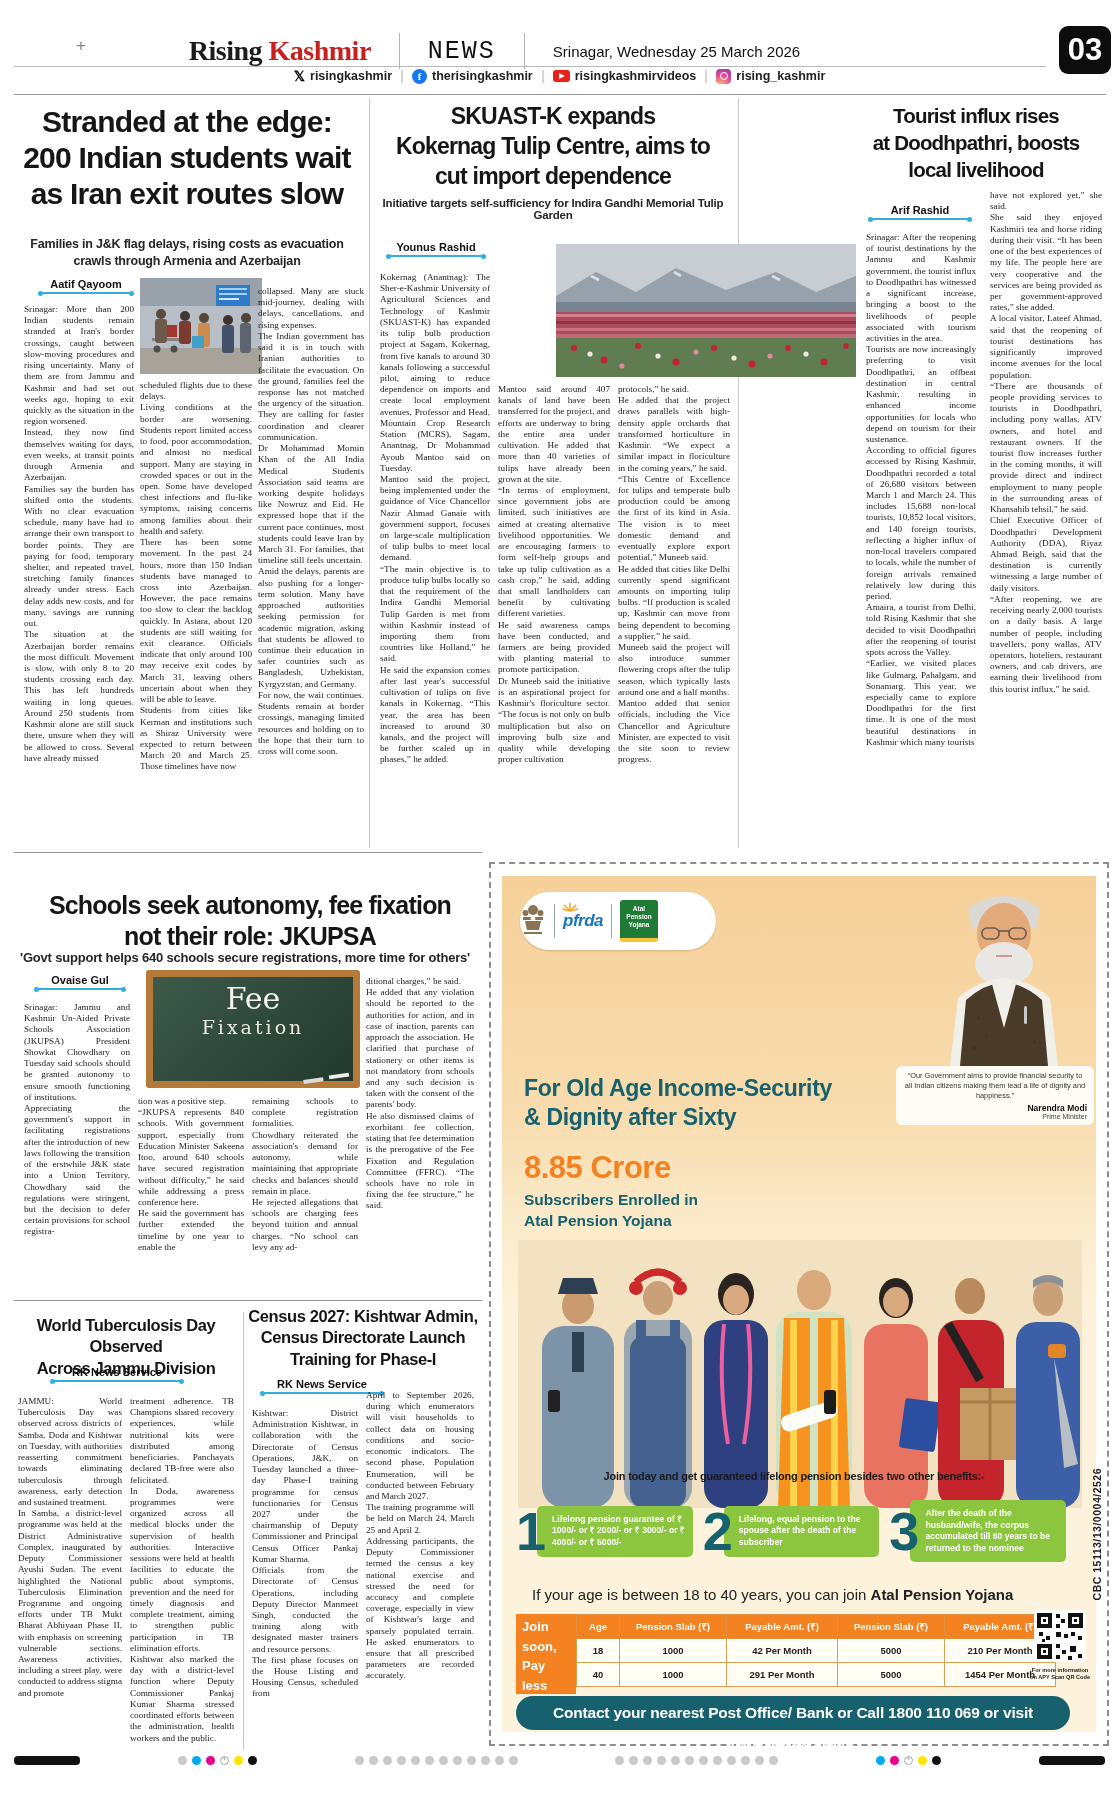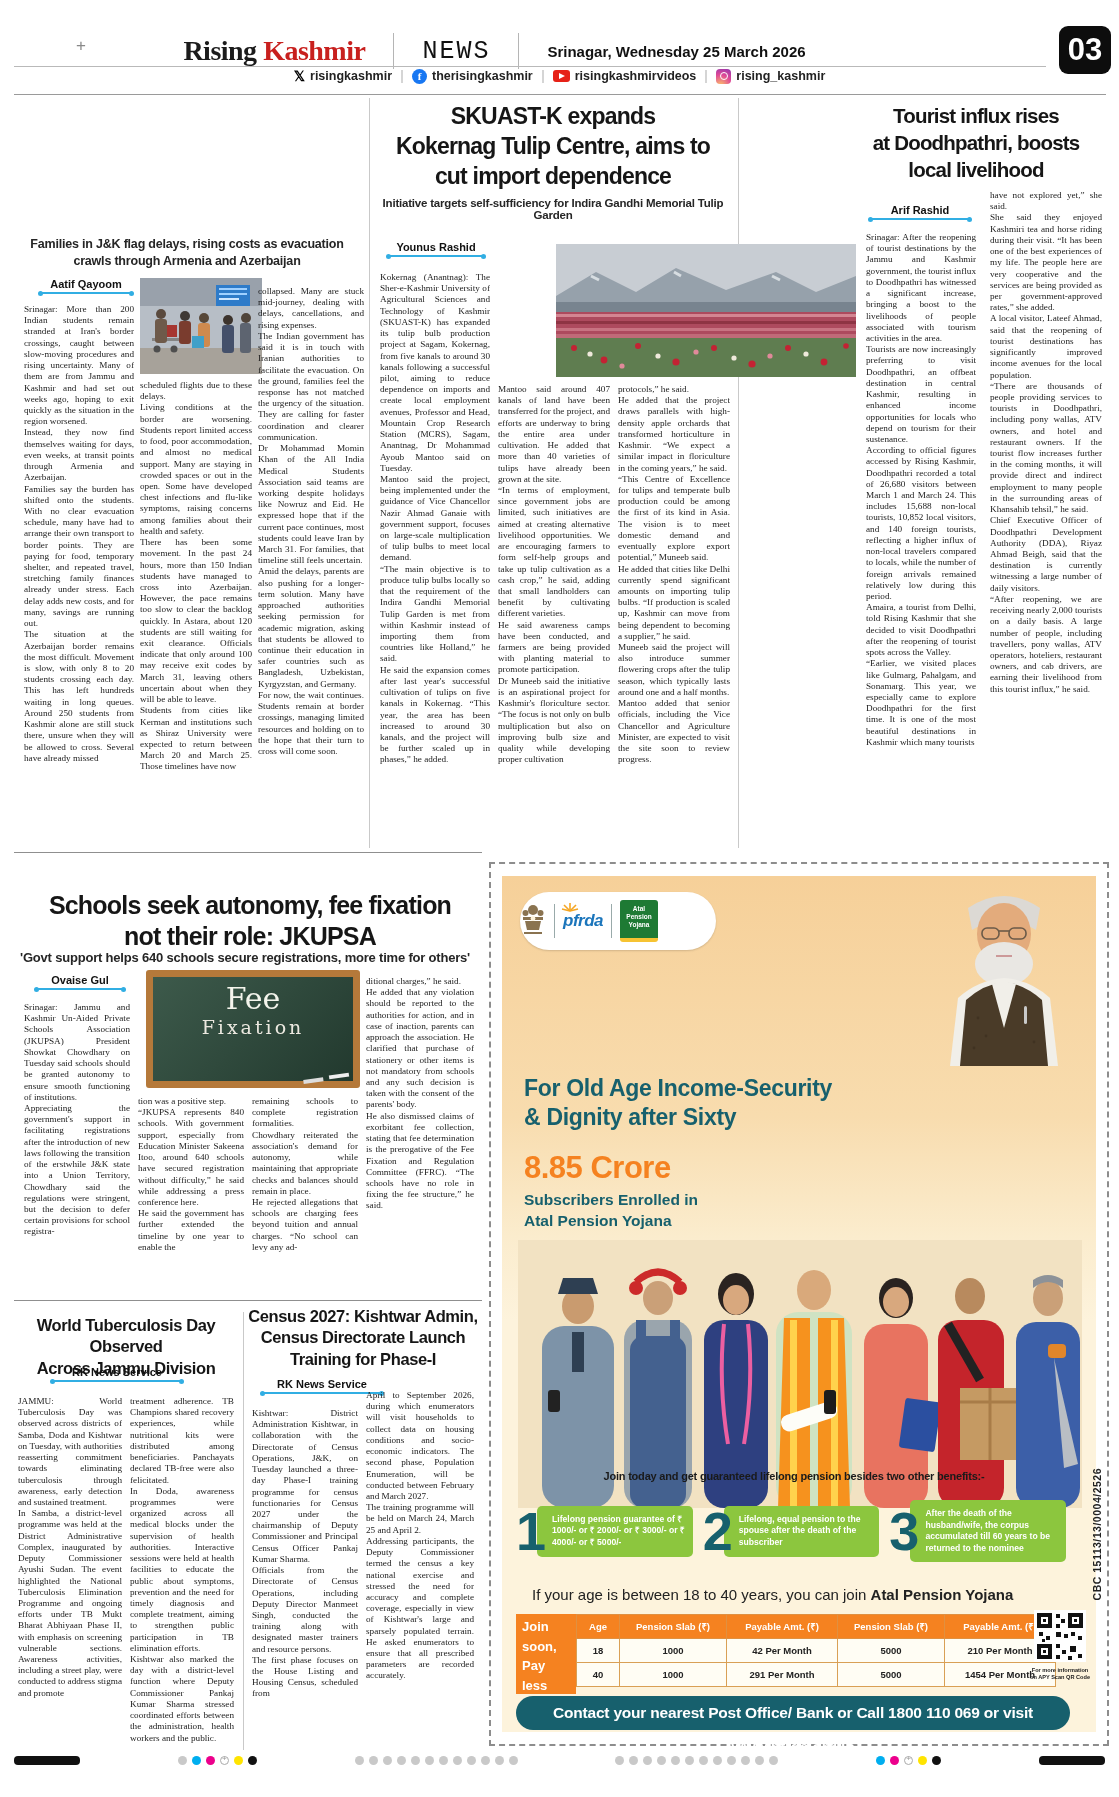--- a/index.html
+++ b/index.html
@@ -8,21 +8,21 @@
   .abs{position:absolute;}
   .hrule{position:absolute;height:1px;background:#b9b9b9;}
   .vrule{position:absolute;width:1px;background:#c9c9c9;}
   
   .crosshair{position:absolute;left:76px;top:36px;color:#888;font-size:17px;font-weight:400;}
   .masthead{position:absolute;left:0;right:130px;top:33px;display:flex;align-items:center;justify-content:center;gap:28px;}
   .brand{font-family:"Liberation Serif",serif;font-weight:bold;font-size:28px;letter-spacing:-0.5px;}
   .brand .red{color:#c8201e;}
   .mast-sep{width:1px;height:36px;background:#b5b5b5;}
   .section-name{font-family:Liberation Mono, monospace;font-size:25px;letter-spacing:2px;color:#111;}
-  .dateline{font-size:15px;font-weight:bold;color:#111;}
+  .dateline{font-size:15px;font-weight:normal;color:#111;}
   .pagenum{position:absolute;right:8px;top:26px;width:52px;height:48px;background:#0d0d0d;border-radius:9px;
            color:#fff;font-size:31px;font-weight:bold;line-height:48px;text-align:center;}
   .socialbar{position:absolute;left:0;right:0;top:68px;display:flex;justify-content:center;align-items:center;gap:9px;
              font-size:12.5px;font-weight:bold;color:#222;}
   .soc{display:flex;align-items:center;gap:5px;}
   .soc-sep{width:2px;height:13px;background:#d5d5d5;}
   .ic-x{font-weight:bold;font-size:14px;color:#000;}
   .ic-fb{width:15px;height:15px;border-radius:50%;background:#1877f2;color:#fff;font-family:"Liberation Serif",serif;
          font-weight:bold;font-size:11px;line-height:15px;text-align:center;}
   .ic-yt{width:17px;height:12px;border-radius:3px;background:#e62117;position:relative;}
@@ -130,20 +130,23 @@
       </span>
   </div>
   <div class="hrule" style="left:14px;top:94px;width:1092px;background:#9a9a9a;"></div>
 
   <div class="vrule" style="left:369px;top:98px;height:750px;"></div>
   <div class="vrule" style="left:738px;top:98px;height:750px;"></div>
   <div class="hrule" style="left:14px;top:852px;width:468px;background:#8f8f8f;"></div>
   <div class="hrule" style="left:14px;top:1300px;width:468px;background:#8f8f8f;"></div>
   <div class="vrule" style="left:243px;top:1312px;height:438px;"></div>
 
+  <div class="headline" style="left:8px;top:104px;width:358px;font-size:30px;">Stranded at the edge:
+200 Indian students wait
+as Iran exit routes slow</div>
   <div class="subhead" style="left:12px;top:236px;width:350px;font-size:12.5px;line-height:1.35;">Families in J&amp;K flag delays, rising costs as evacuation
 crawls through Armenia and Azerbaijan</div>
   <div class="byline" style="left:40px;top:278px;width:92px;">
     <div class="nm">Aatif Qayoom</div>
       <div class="ln"></div>
   </div>
   <svg class="abs" style="left:140px;top:278px;" width="122" height="96" viewBox="0 0 122 96">
     <rect width="122" height="96" fill="#b7bec6"></rect>
     <rect width="122" height="28" fill="#99a1ab"></rect>
     <rect x="76" y="7" width="34" height="21" fill="#2e7bc9"></rect>
@@ -354,20 +357,25 @@
         <path d="M76,106 L88,150 L100,106 Q88,101 76,106 Z" fill="#f1efe9"></path>
         <g fill="#3a2d1e" opacity="0.6">
             <circle cx="62" cy="140" r="1.4"></circle>
             <circle cx="70" cy="158" r="1.4"></circle>
             <circle cx="110" cy="144" r="1.4"></circle>
             <circle cx="118" cy="164" r="1.4"></circle>
             <circle cx="58" cy="170" r="1.4"></circle>
           </g>
         <rect x="108" y="128" width="3" height="18" rx="1.5" fill="#c9c9c9"></rect>
       </svg>
+      <div class="quote-box">
+        <div class="q">“Our Government aims to provide financial security to all Indian citizens making them lead a life of dignity and happiness.”</div>
+        <div class="qa">Narendra Modi</div>
+        <div class="qr">Prime Minister</div>
+      </div>
 
       <div class="ad-heading">For Old Age Income-Security
 &amp; Dignity after Sixty</div>
       <div class="ad-big">8.85 Crore</div>
       <div class="ad-bigsub">Subscribers Enrolled in
 Atal Pension Yojana</div>
 
       <svg class="abs" style="left:16px;top:364px;" width="564" height="268" viewBox="0 0 564 268">
         <rect width="564" height="268" fill="#f2e2c2"></rect>
 

